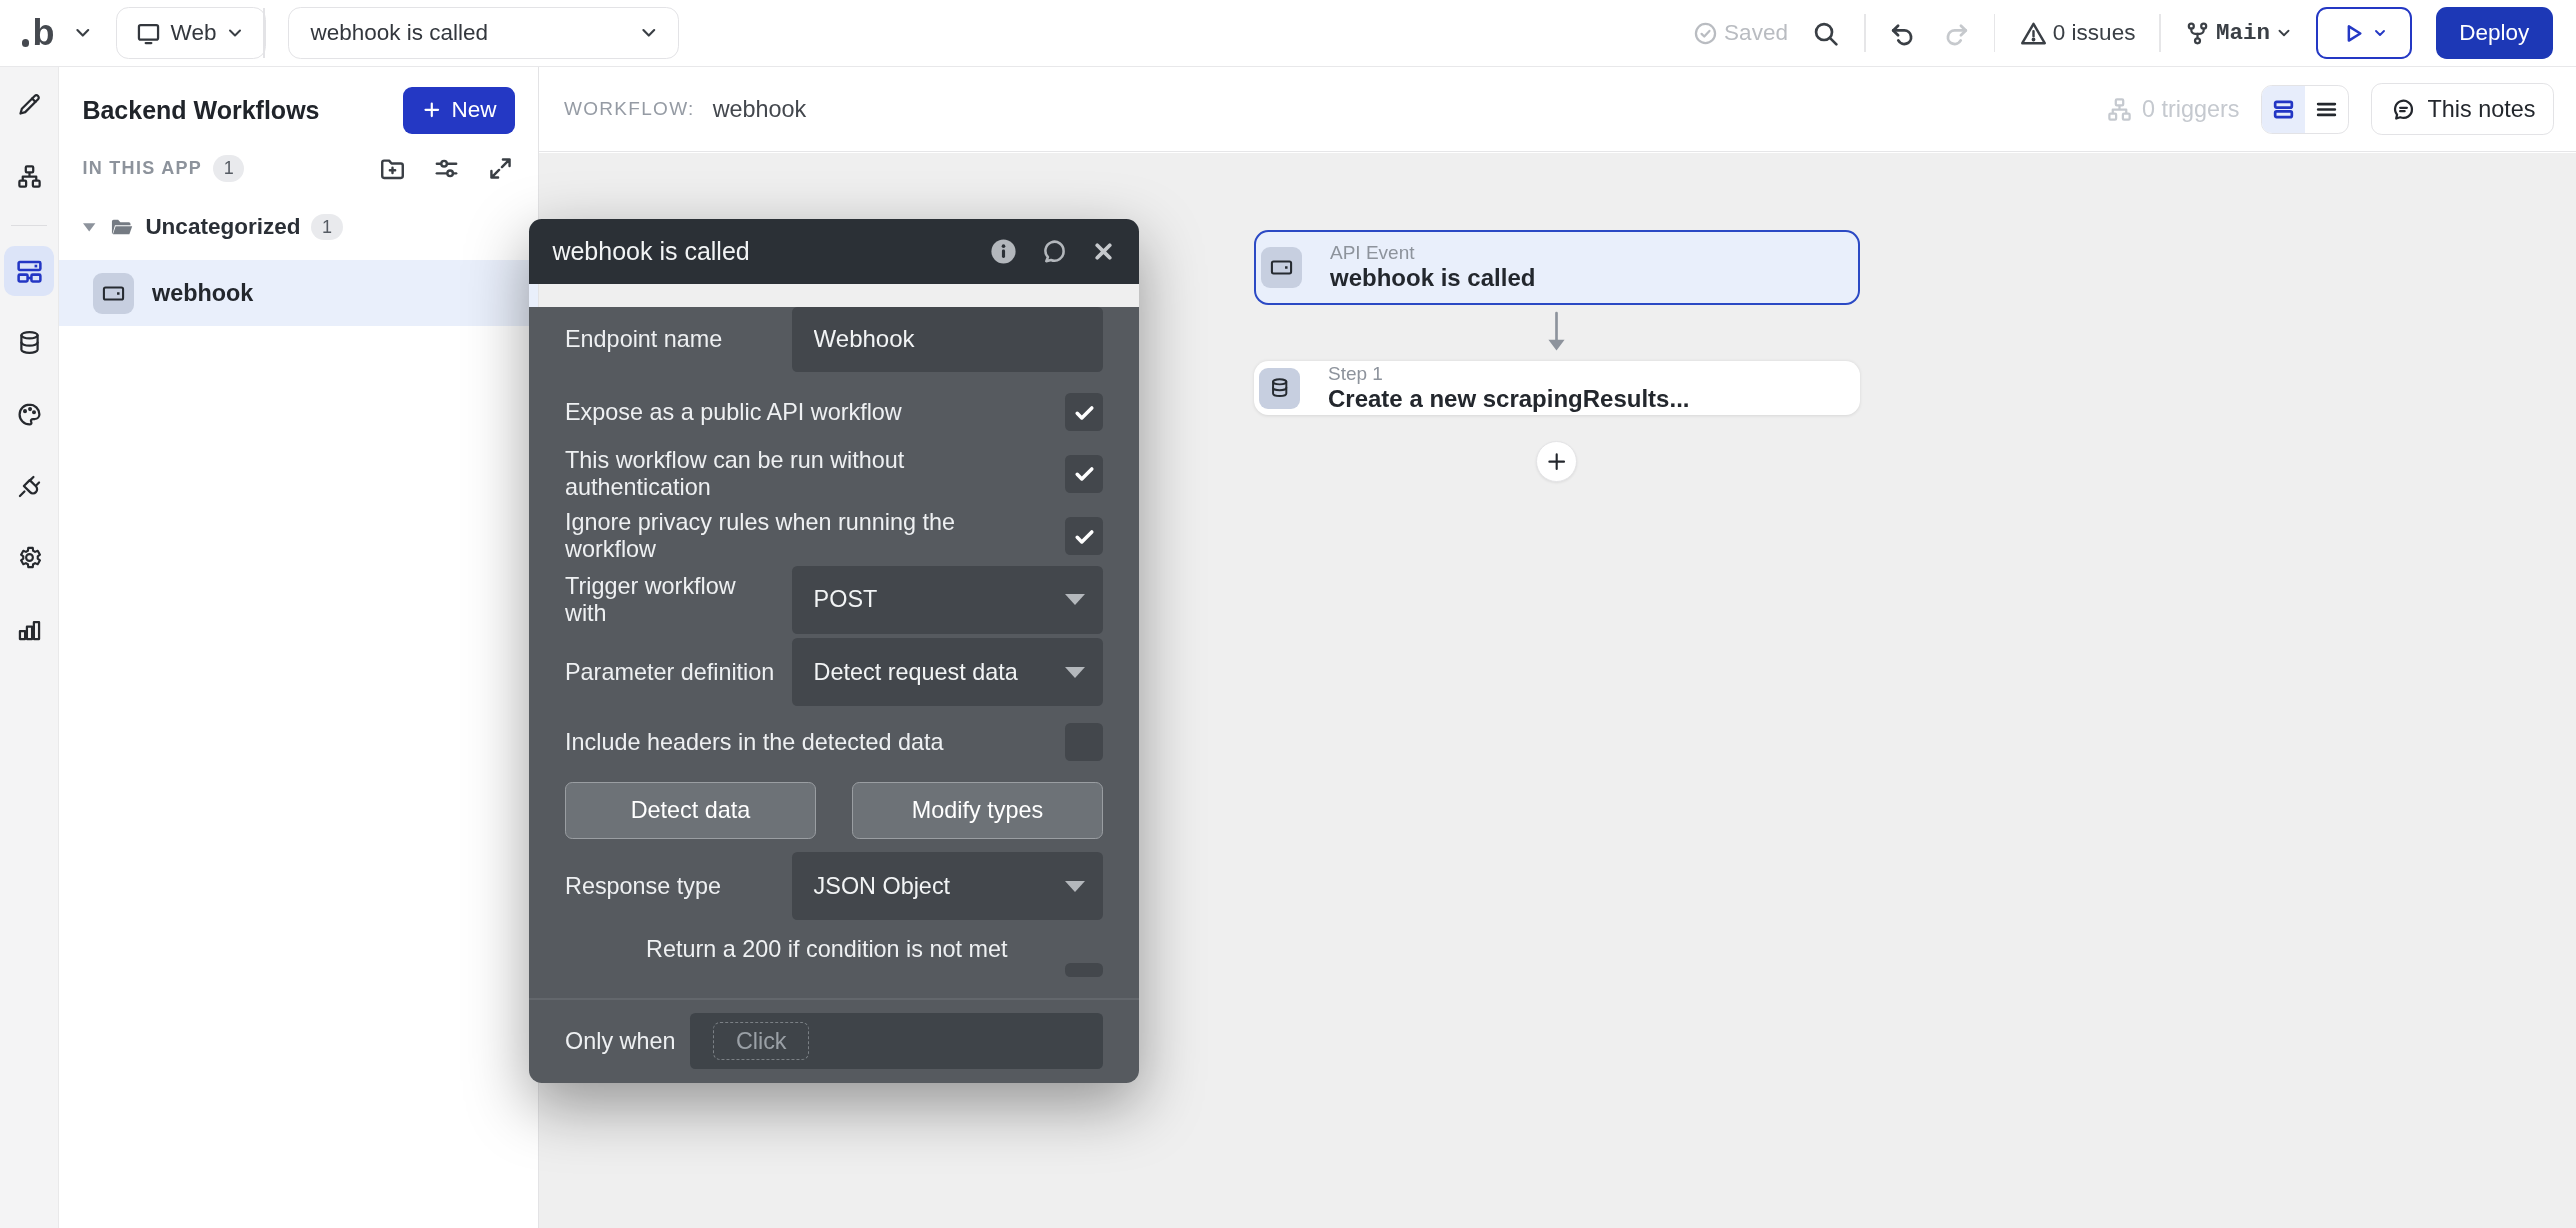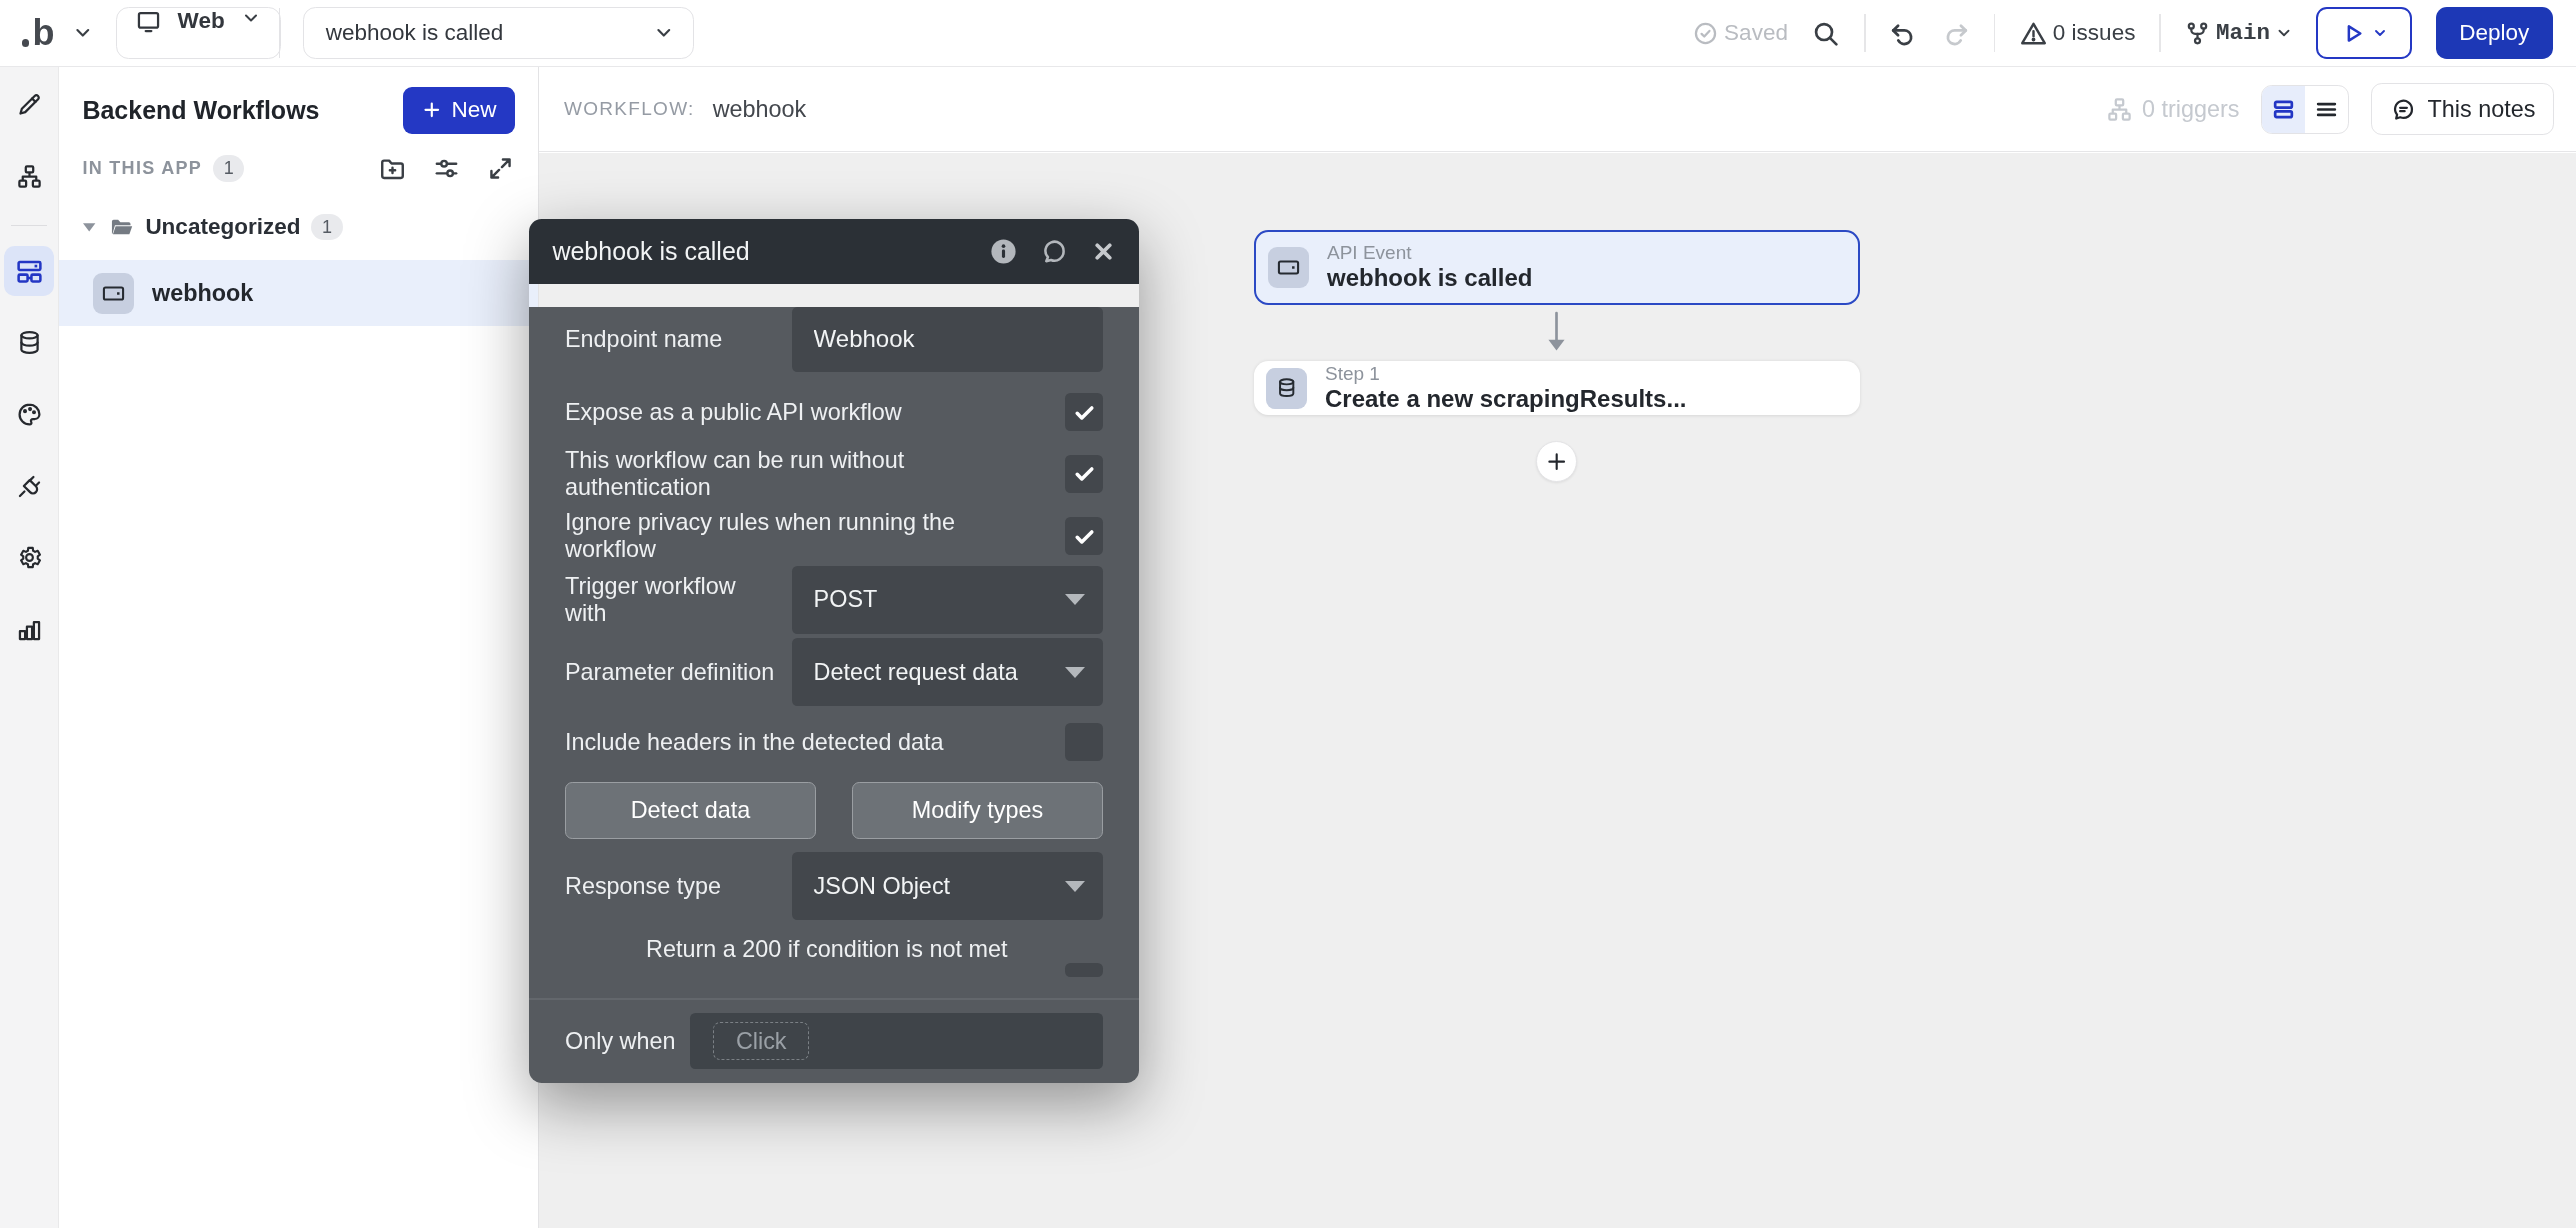--- a/index.html
+++ b/index.html
@@ -8,21 +8,21 @@
   svg{display:block;}
 
   
   .toolbar{position:absolute;left:0;top:0;width:100%;height:67px;background:#fff;
            border-bottom:1.8px solid #e8e8ea;display:flex;align-items:center;
            padding:0 23.4px 0 21.6px;box-sizing:border-box;gap:21.6px;}
   .logo-wrap{display:flex;align-items:center;gap:18px;}
   .logo{font-size:36px;font-weight:bold;color:#45494f;position:relative;padding-left:10.8px;line-height:1;}
   .logo::before{content:"";position:absolute;left:0;bottom:4.5px;width:7.2px;height:7.2px;border-radius:50%;background:#45494f;}
   .pill{height:52px;border:1.8px solid #e3e3e6;border-radius:12.6px;display:flex;align-items:center;background:#fff;box-sizing:border-box;}
-  .pill-sec{display:flex;align-items:flex-start;gap:16px;padding:0 18px;height:100%;font-weight:bold;}
+  .pill-sec{display:flex;align-items:center;gap:9px;padding:0 18px;height:100%;}
   .pill-div{width:1.8px;height:100%;background:#e3e3e6;}
   .tb-text{font-size:22.5px;color:#33373d;}
   .wf-select{width:391px;padding:0 18px 0 21.6px;justify-content:space-between;}
   .spacer{flex:1;}
   .tb-right{display:flex;align-items:center;gap:23.4px;}
   .tb-sep{width:1.8px;height:38px;background:#e6e6e8;}
   .muted{color:#b9bcc1;}
   .tb-item{display:flex;align-items:center;gap:5px;font-size:22.5px;color:#3a3f45;}
   .run-btn{width:96px;height:52px;border:2.7px solid #2438c4;border-radius:10.8px;background:#fff;
            display:flex;align-items:center;justify-content:center;gap:7.2px;box-sizing:border-box;}
@@ -62,21 +62,21 @@
   .triggers{display:flex;align-items:center;gap:9px;color:#c5c9cf;font-size:23.4px;margin-right:21.6px;}
   .seg{display:flex;border:1.8px solid #e3e3e6;border-radius:10.8px;overflow:hidden;background:#fff;margin-right:21.6px;}
   .seg-btn{width:43px;height:47px;display:flex;align-items:center;justify-content:center;}
   .seg-btn.on{background:#e7edfb;}
   .notes-btn{height:52px;border:1.8px solid #e3e3e6;border-radius:10.8px;background:#fff;display:flex;align-items:center;
           gap:10.8px;padding:0 18px;font-size:23.4px;color:#23272d;box-sizing:border-box;}
 
   
   .canvas{position:absolute;left:539px;top:153px;right:0;bottom:0;background:#efefef;}
   .node{position:absolute;left:715px;width:606px;border-radius:14.4px;display:flex;align-items:center;
-        gap:18px;padding-left:12px;box-sizing:border-box;}
+        gap:28px;padding-left:5px;box-sizing:border-box;}
   .node .k{font-size:19px;color:#8d939c;line-height:1.15;}
   .node .t{font-size:24px;color:#23272d;font-weight:bold;line-height:1.2;}
   .event-node{top:77px;height:75px;background:#e9effb;border:2.7px solid #2b49c4;}
   .step-node{top:208px;height:54px;background:#fff;box-shadow:0 0.9px 3.6px rgba(0,0,0,.10);}
   .flow-arrow{position:absolute;left:1005px;top:158px;color:#8d939c;}
   .plus-btn{position:absolute;left:997px;top:288px;width:41px;height:41px;border-radius:50%;background:#fff;
         border:1.8px solid #e4e4e6;box-shadow:0 0.9px 2.7px rgba(0,0,0,.08);display:flex;align-items:center;justify-content:center;box-sizing:border-box;}
 
   
   .dialog{position:absolute;left:529px;top:219px;width:610px;border-radius:12.6px;z-index:10;

